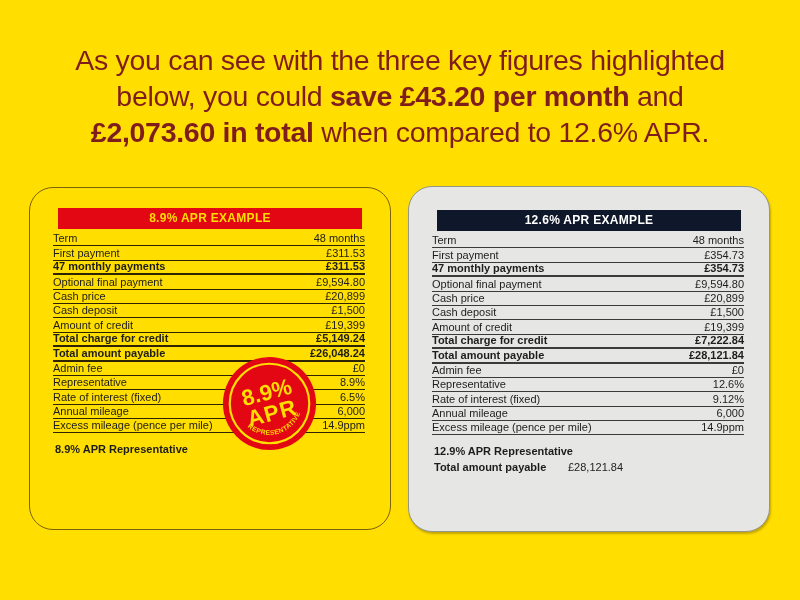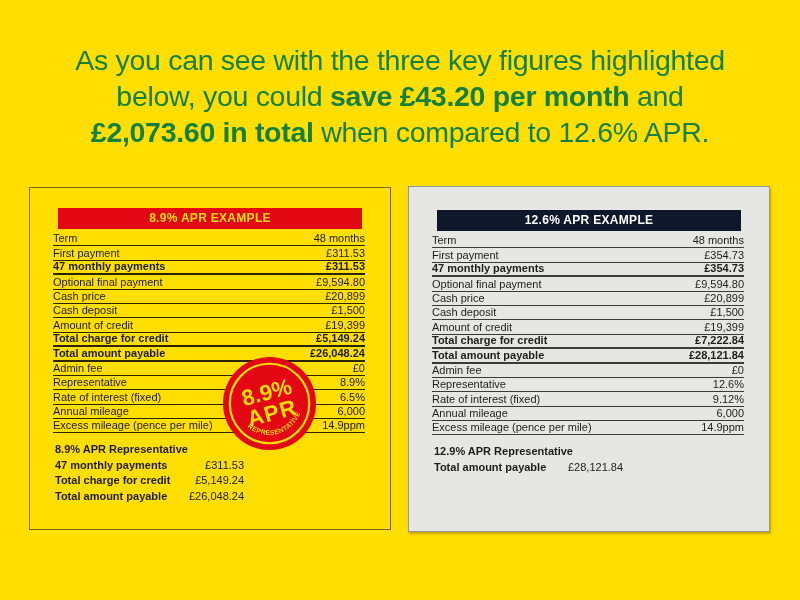--- a/index.html
+++ b/index.html
@@ -6,26 +6,26 @@
   body {
     width:800px; height:600px; position:relative; overflow:hidden;
     background:#ffde00; color:#1d1d1b;
     font-family:"Liberation Sans","DejaVu Sans",sans-serif;
   }
 
   
   .headline {
     position:absolute; top:42px; left:20px; right:20px;
     text-align:center; font-size:28.5px; line-height:36px;
-    letter-spacing:-0.3px; color:#15803d;
+    letter-spacing:-0.3px; color:#7f1d1d;
   }
   .headline .hb { font-weight:bold; }
 
   
-  .panel { position:absolute; box-sizing:border-box; }
+  .panel { position:absolute; box-sizing:border-box;border-radius:24px; }
   #left-panel {
     left:29px; top:187px; width:362px; height:343px;
     border:1px solid #7c6207; background:transparent;
   }
   #right-panel {
     left:408px; top:186px; width:362px; height:346px;
     background:#e6e6e4; border:1px solid #95958c;
     box-shadow:1px 2px 2px rgba(90,70,0,0.35);
   }
 
@@ -136,37 +136,20 @@
         <span class="tvalue">6,000</span>
       </div>
 
       <div class="trow">
         <span class="tlabel">Excess mileage (pence per mile)</span>
         <span class="tvalue">14.9ppm</span>
       </div>
     </div>
   <div class="summary">
     <div class="summary-heading">8.9% APR Representative</div>
-    <div>
-
-        <div class="srow">
-          <span class="slabel">47 monthly payments</span>
-          <span class="svalue">£311.53</span>
-        </div>
-
-        <div class="srow">
-          <span class="slabel">Total charge for credit</span>
-          <span class="svalue">£5,149.24</span>
-        </div>
-
-        <div class="srow">
-          <span class="slabel">Total amount payable</span>
-          <span class="svalue">£26,048.24</span>
-        </div>
-      </div>
   </div>
 </div>
 
 <svg class="badge" viewBox="0 0 100 100">
   <circle cx="50" cy="50" r="48" fill="#e30613"></circle>
   <circle cx="50" cy="50" r="41" fill="none" stroke="#ffde00" stroke-width="2.2"></circle>
   <g transform="rotate(-15 50 50)" fill="#ffde00" font-family="Liberation Sans, DejaVu Sans, sans-serif" font-weight="bold">
     <text x="50" y="46" font-size="23" text-anchor="middle">8.9%</text>
     <text x="50" y="68" font-size="23" letter-spacing="1" text-anchor="middle">APR</text>
     <path id="badge-curve" d="M 16.5 56 A 34.5 34.5 0 0 0 83.5 56" fill="none"></path>

